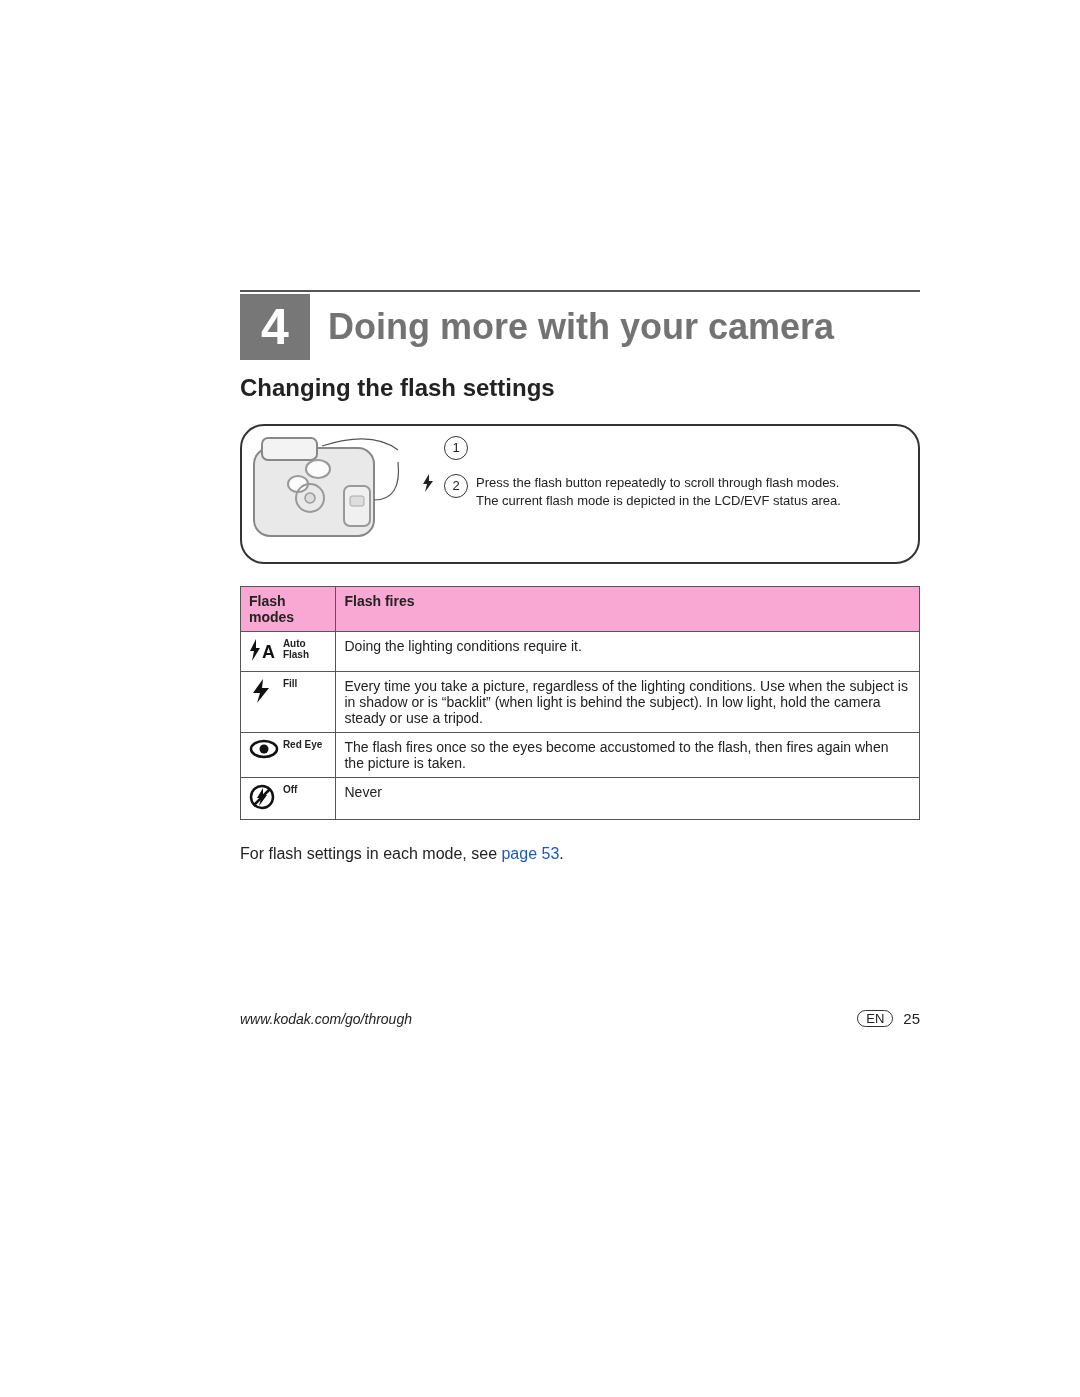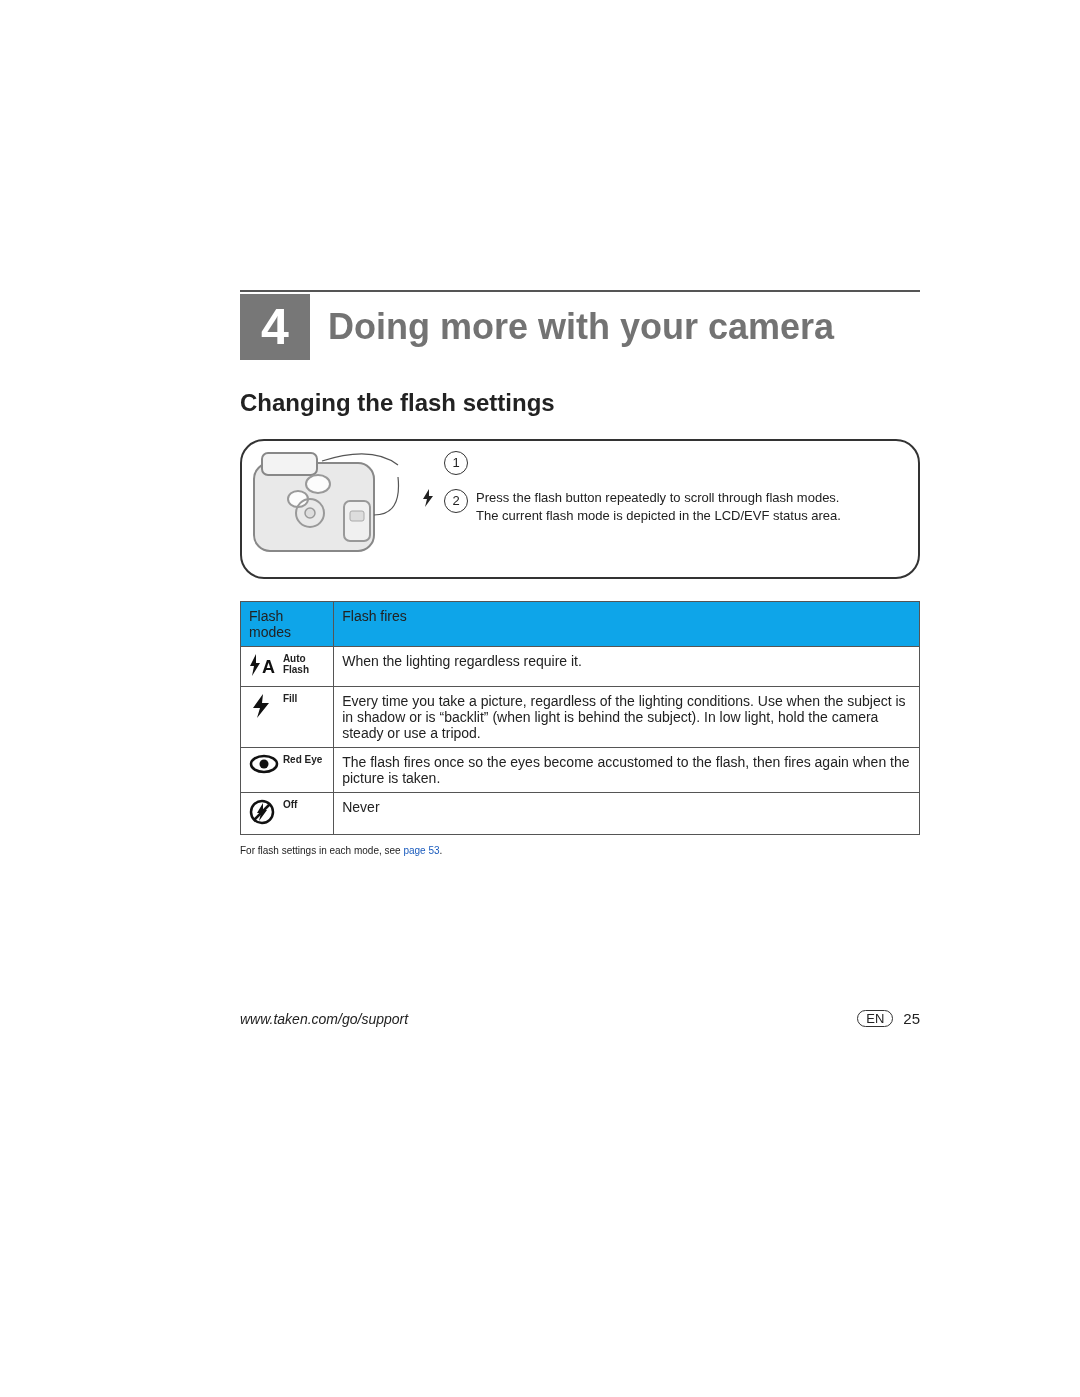--- a/index.html
+++ b/index.html
@@ -39,21 +39,21 @@
     font-size: 36px;
     font-weight: bold;
     padding-left: 18px;
     display: flex;
     align-items: center;
     color: #737373;
   }
   .section-title {
     font-size: 24px;
     font-weight: bold;
-    margin-top: 29px;
+    margin-top: 14px;
     margin-bottom: 22px;
     color: #222;
   }
   .callout-box {
     border: 2px solid #333;
     border-radius: 24px;
     padding: 10px 18px 16px 10px;
     display: flex;
     align-items: flex-start;
     gap: 18px;
@@ -98,41 +98,41 @@
     border-collapse: collapse;
     font-size: 14px;
   }
   table.flash th, table.flash td {
     border: 1px solid #555;
     padding: 6px 8px;
     vertical-align: top;
     text-align: left;
   }
   table.flash thead th {
-    background: #0ea5e9;
-    font-weight: normal;
+    background: #f9a8d4;
+    font-weight: bold;
   }
   .mode-cell {
     white-space: nowrap;
   }
   .mode-icon {
     display: inline-block;
     width: 30px;
     vertical-align: top;
   }
   .mode-label {
     display: inline-block;
     font-weight: bold;
     vertical-align: top;
     font-size: 10px;
     line-height: 1.1;
   }
   .note-line {
-    font-size: 10px;
-    margin-top: 10px;
+    font-size: 16px;
+    margin-top: 25px;
   }
   .page-link { color: #1a5bbd; }
   .footer {
     position: absolute;
     bottom: 370px;
     left: 240px;
     right: 160px;
     display: flex;
     align-items: center;
     font-size: 14px;
@@ -216,21 +216,21 @@
           <span class="mode-icon">
             <svg width="28" height="24" viewBox="0 0 28 24">
               <path d="M7 1 L1 13 L5 13 L3 23 L11 10 L7 10 Z" fill="#111"></path>
               <text x="13" y="20" font-size="18" font-weight="bold" fill="#111">A</text>
             </svg>
           </span>
           <span class="mode-label">
             <span>Auto</span><br><span>Flash</span>
           </span>
         </td>
-        <td>When the lighting regardless require it.</td>
+        <td>Doing the lighting conditions require it.</td>
       </tr>
       <tr>
         <td class="mode-cell">
           <span class="mode-icon">
             <svg width="26" height="26" viewBox="0 0 26 26">
                 <path d="M14 1 L4 15 L11 15 L8 25 L20 10 L13 10 Z" fill="#111"></path>
               </svg>
           </span>
           <span class="mode-label">Fill</span>
         </td>
@@ -262,19 +262,19 @@
         <td>Never</td>
       </tr>
     </tbody>
   </table>
 
   <div class="note-line">
     <span>For flash settings in each mode, see </span><span class="page-link">page 53</span><span>.</span>
   </div>
 
   <div class="footer">
-    <span class="footer-url">www.taken.com/go/support</span>
+    <span class="footer-url">www.kodak.com/go/through</span>
     <span class="footer-spacer"></span>
     <span class="lang-badge">EN</span>
     <span class="page-num">25</span>
   </div>
 
 </div>
 
 </body></html>

